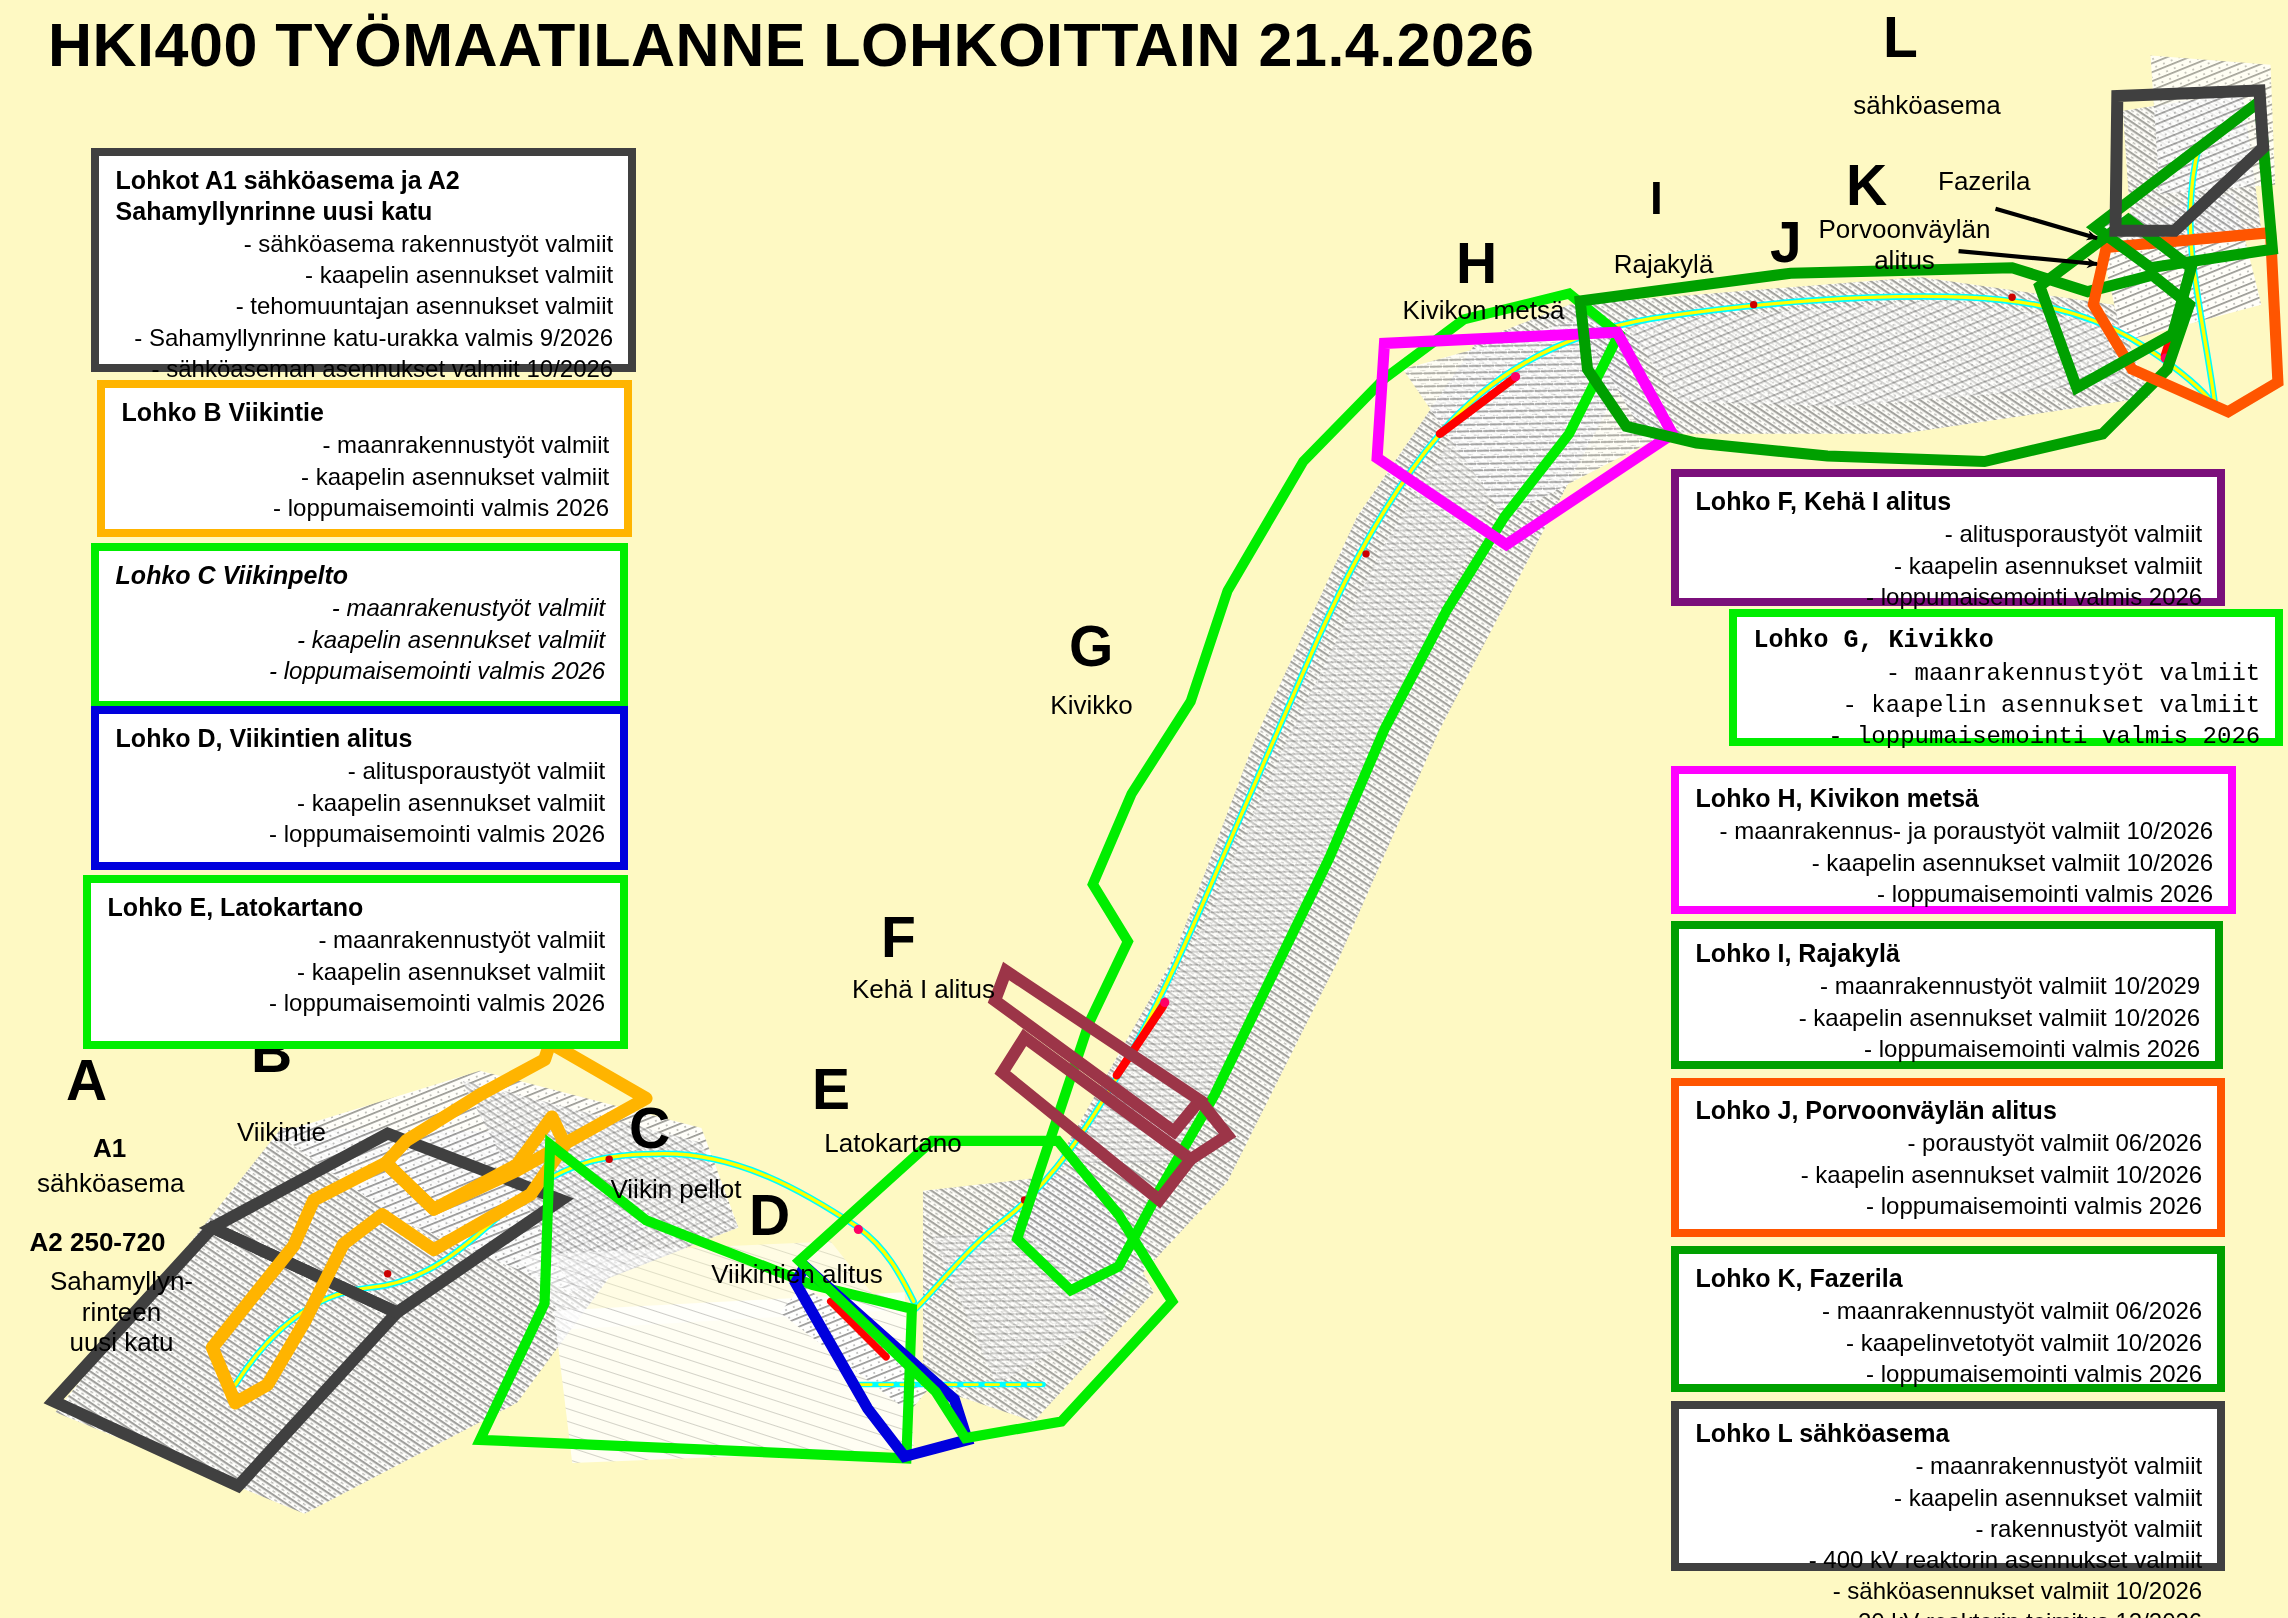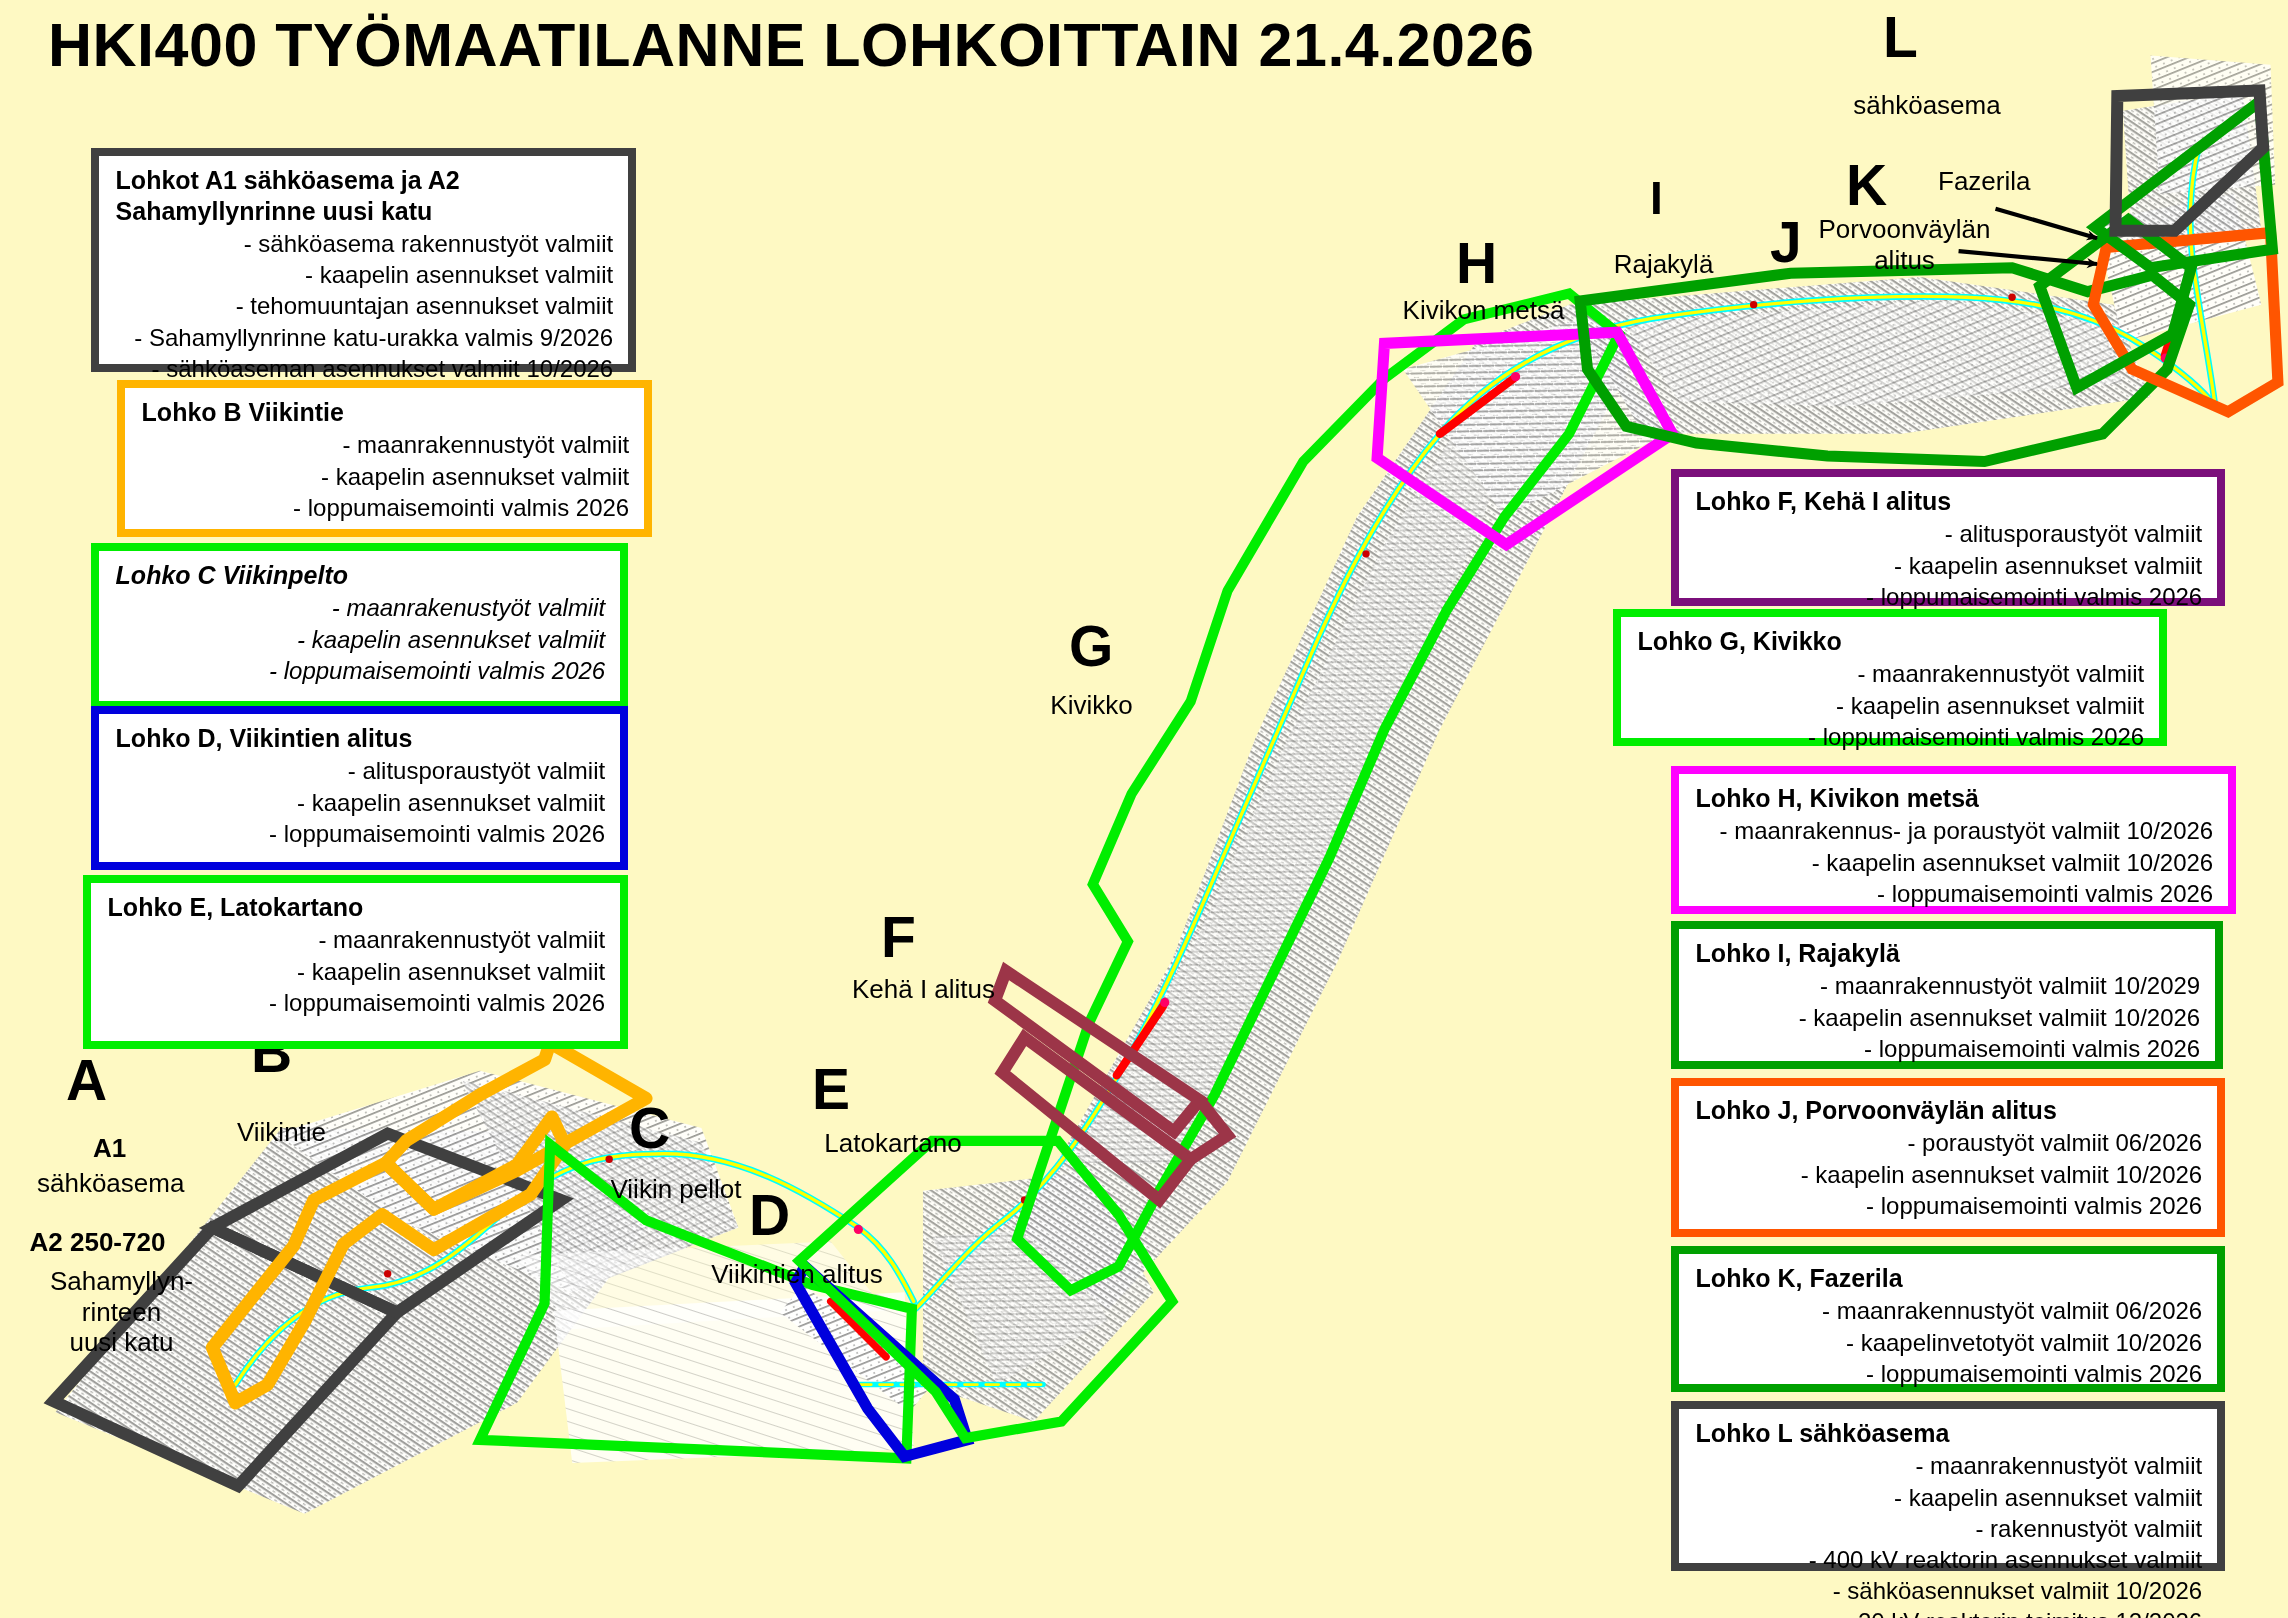--- a/index.html
+++ b/index.html
@@ -269,21 +269,21 @@
 Sahamyllynrinne uusi katu</div>
     <ul>
       <li>- sähköasema rakennustyöt valmiit</li>
       <li>- kaapelin asennukset valmiit</li>
       <li>- tehomuuntajan asennukset valmiit</li>
       <li>- Sahamyllynrinne katu-urakka valmis 9/2026</li>
       <li>- sähköaseman asennukset valmiit 10/2026</li>
     </ul>
   </div>
 
-  <div class="legend-box" style="left:97px;top:380px;width:535px;height:157px;border:8.3px solid #FFB400;margin-left:20px;">
+  <div class="legend-box" style="left:97px;top:380px;width:535px;height:157px;border:8.3px solid #FFB400;">
     <div class="lb-title">Lohko B Viikintie</div>
     <ul>
       <li>- maanrakennustyöt valmiit</li>
       <li>- kaapelin asennukset valmiit</li>
       <li>- loppumaisemointi valmis 2026</li>
     </ul>
   </div>
 
   <div class="legend-box" style="left:91px;top:543px;width:537px;height:166px;border:8.3px solid #00EE00;font-style:italic;">
     <div class="lb-title">Lohko C Viikinpelto</div>
@@ -314,21 +314,21 @@
 
   <div class="legend-box" style="left:1671px;top:469px;width:554px;height:137px;border:8.3px solid #7B0F7B;">
     <div class="lb-title">Lohko F, Kehä I alitus</div>
     <ul>
       <li>- alitusporaustyöt valmiit</li>
       <li>- kaapelin asennukset valmiit</li>
       <li>- loppumaisemointi valmis 2026</li>
     </ul>
   </div>
 
-  <div class="legend-box" style="left:1613px;top:609px;width:554px;height:137px;border:8.3px solid #00EE00;">
+  <div class="legend-box" style="left:1729px;top:609px;width:554px;height:137px;border:8.3px solid #00EE00;font-family:Liberation Mono, monospace;">
     <div class="lb-title">Lohko G, Kivikko</div>
     <ul>
       <li>- maanrakennustyöt valmiit</li>
       <li>- kaapelin asennukset valmiit</li>
       <li>- loppumaisemointi valmis 2026</li>
     </ul>
   </div>
 
   <div class="legend-box" style="left:1671px;top:766px;width:565px;height:148px;border:8.3px solid #FF00FF;">
     <div class="lb-title">Lohko H, Kivikon metsä</div>

